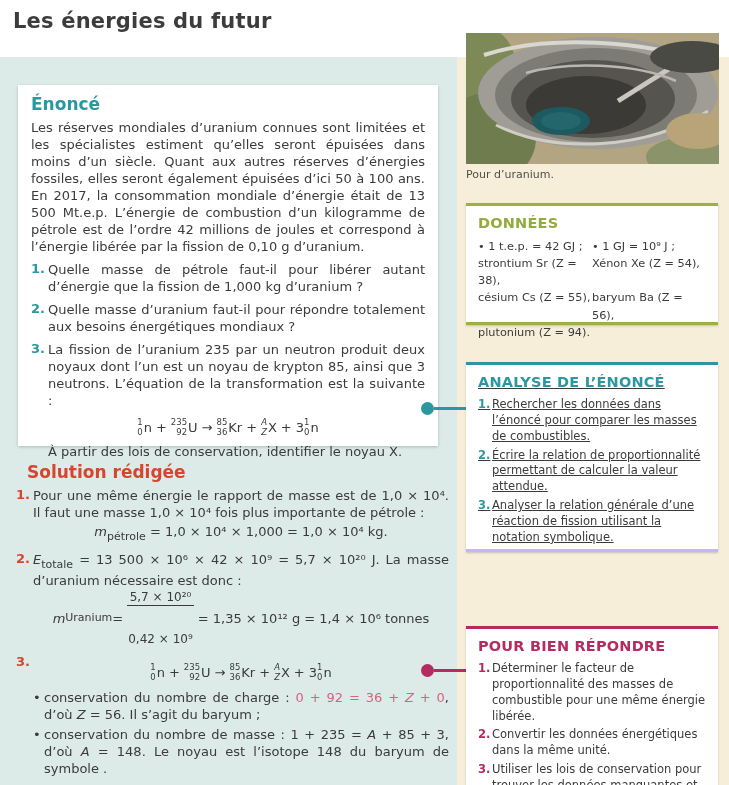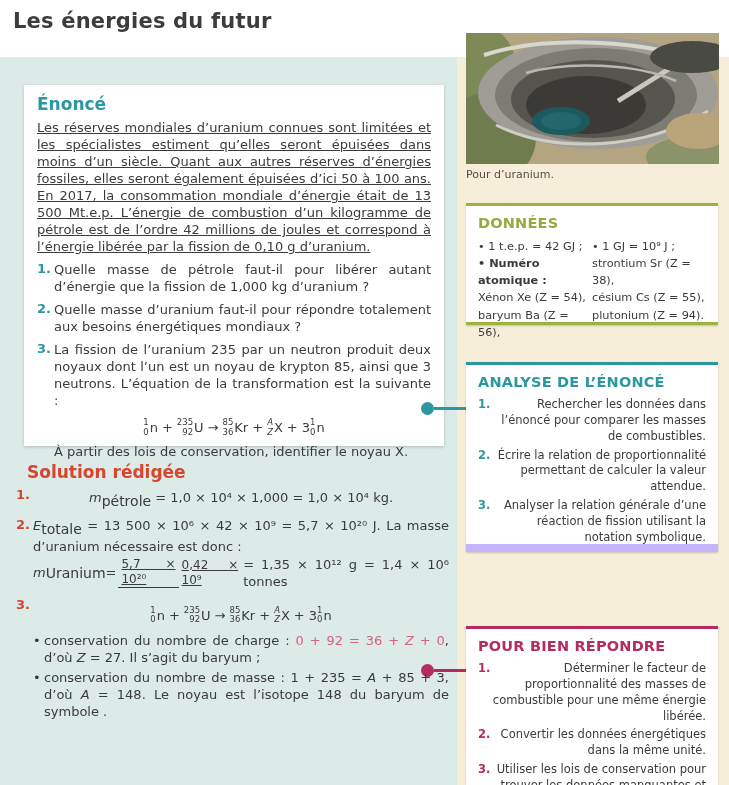--- a/index.html
+++ b/index.html
@@ -6,72 +6,72 @@
   html,body { width:729px; }
   .page {
     position:relative; width:729px; height:785px; background:#ffffff;
     font-family:"DejaVu Sans","Liberation Sans",sans-serif; color:#3b3b3b; overflow:hidden;
   }
   .bg-teal  { position:absolute; left:0;   top:57px; width:457px; height:728px; background:#dceae8; }
   .bg-cream { position:absolute; left:457px; top:57px; width:272px; height:728px; background:#f7eeda; }
   .title { position:absolute; left:13px; top:9px; font-size:21px; font-weight:bold; color:#3c3c3c; letter-spacing:.2px; }
 
   .enonce-box {
-    position:absolute; left:24px; top:85px; width:420px; height:361px; background:#fff;
+    position:absolute; left:18px; top:85px; width:420px; height:361px; background:#fff;
     box-shadow:0 1px 3px rgba(0,0,0,.2); padding:9px 13px 8px;
   }
   .h-teal { color:#2b98a0; font-size:17px; font-weight:bold; margin-bottom:5px; }
-  .body-text { font-size:13px; line-height:1.31; text-align:justify;text-decoration:underline; }
+  .body-text { font-size:13px; line-height:1.31; text-align:justify; }
   .q { display:flex; margin-top:6px; }
   .q .num { flex:0 0 17px; font-weight:bold; font-size:13px; }
   .num.teal { color:#2b98a0; }
   .q .txt { flex:1; font-size:13px; line-height:1.31; text-align:justify; }
   .concl { font-size:13px; margin-left:17px; margin-top:2px; }
 
   .equation { display:flex; justify-content:center; align-items:center; margin:9px 0 7px; font-size:13px; }
   .nuclide { display:inline-flex; align-items:center; }
   .stack { display:inline-flex; flex-direction:column; align-items:flex-end; font-size:8.5px; line-height:1.12; margin-right:1px; }
   .sym { font-size:13px; }
   .op { margin:0 4px; }
   .term { display:inline-flex; align-items:center; }
   .it { font-style:italic; }
 
   .solution { position:absolute; left:16px; top:462px; width:433px; }
   .h-red { color:#d6452e; font-size:17px; font-weight:bold; margin:0 0 4px 11px; }
   .sol-item { display:flex; margin-top:5px; }
   .sol-item > .num { flex:0 0 17px; font-weight:bold; font-size:13px; color:#d6452e; }
   .sol-item > .txt { flex:1; font-size:13px; line-height:1.31; text-align:justify; }
   .formula-line { text-align:center; margin:2px 0 2px; font-size:13px; }
-  sub.vsub { font-size:14px; }
-  .frac { display:inline-flex; flex-direction:row; align-items:center; vertical-align:middle; margin:0 2px; font-size:12px; line-height:1.25;text-decoration:underline; }
+  sub.vsub { font-size:11px; }
+  .frac { display:inline-flex; flex-direction:column; align-items:center; vertical-align:middle; margin:0 2px; font-size:12px; line-height:1.25; }
   .fnum { border-bottom:1px solid #3b3b3b; padding:0 3px; }
-  .fden { padding:0 3px; }
+  .fden { padding:0 3px;margin-top:26px; }
   .frac-line { display:flex; justify-content:center; align-items:center; margin:1px 0 2px; font-size:13px; }
   .pink { color:#d4647f; }
   .bullet { display:flex; margin-top:3px; }
   .bullet .bm { flex:0 0 11px; }
   .bullet .txt { flex:1; font-size:13px; line-height:1.31; text-align:justify; }
 
   .photo { position:absolute; left:466px; top:33px; width:253px; height:131px; }
   .photo svg { display:block; width:253px; height:131px; }
   .caption { position:absolute; left:466px; top:168px; font-size:11px; color:#514e49; }
 
   .side-box { position:absolute; left:466px; width:252px; background:#fff; padding:9px 12px 0; box-shadow:0 1px 2px rgba(0,0,0,.2); }
   .sb-title { font-size:14.5px; font-weight:bold; margin-bottom:7px; letter-spacing:.2px; }
   .sb-green   { top:203px; height:122px; border-top:3px solid #9cb23f; border-bottom:3px solid #9cb23f; }
   .sb-green .sb-title { color:#93ab3f; }
-  .sb-teal    { top:362px; height:190px; border-top:3px solid #2b98a0; border-bottom:8px solid #c4b5fd; }
+  .sb-teal    { top:362px; height:190px; border-top:3px solid #2b98a0; border-bottom:3px solid #c4b5fd;text-decoration:underline; }
   .sb-teal .sb-title { color:#2b98a0; }
   .sb-magenta { top:586px; height:189px; border-top:3px solid #b42a61; border-bottom:3px solid #b42a61;margin-top:40px; }
   .sb-magenta .sb-title { color:#b42a61; }
   .sb-item { display:flex; margin-top:3px; }
   .sb-item .num { flex:0 0 14px; font-weight:bold; font-size:11.5px; }
   .sb-teal .sb-item .num { color:#2b98a0; }
   .sb-magenta .sb-item .num { color:#b42a61; }
-  .sb-item .txt { flex:1; font-size:11.5px; line-height:1.38;text-align:right; }
+  .sb-item .txt { flex:1; font-size:11.5px; line-height:1.38; }
   .dn-grid { display:grid; grid-template-columns:114px 1fr; font-size:11.3px; line-height:1.52; }
   .dn-bold { font-weight:bold; }
 
   .connector { position:absolute; display:flex; align-items:center; }
   .connector .dot  { width:13px; height:13px; border-radius:50%; }
   .connector .line { flex:1; height:3px; }
   .conn-teal    { left:421px; top:402px; width:46px; }
   .conn-teal .dot, .conn-teal .line { background:#2b98a0; }
   .conn-magenta { left:421px; top:664px; width:46px; }
   .conn-magenta .dot, .conn-magenta .line { background:#b42a61; }
@@ -158,20 +158,21 @@
     <span class="dot"></span>
     <span class="line"></span>
   </div>
 
   <section class="solution">
     <h2 class="h-red">Solution rédigée</h2>
 
     <div class="sol-item">
       <span class="num">1.</span>
       <div class="txt">
+        <span>Pour une même énergie le rapport de masse est de 1,0 × 10⁴. Il faut une masse 1,0 × 10⁴ fois plus importante de pétrole :</span>
         <div class="formula-line"><span class="it">m</span><sub class="vsub">pétrole</sub><span> = 1,0 × 10⁴ × 1,000 = 1,0 × 10⁴ kg.</span></div>
       </div>
     </div>
 
     <div class="sol-item">
       <span class="num">2.</span>
       <div class="txt">
         <div><span class="it">E</span><sub class="vsub">totale</sub><span> = 13 500 × 10⁶ × 42 × 10⁹ = 5,7 × 10²⁰ J. La masse d’uranium nécessaire est donc :</span></div>
         <div class="frac-line">
           <span class="it">m</span>
@@ -230,21 +231,21 @@
                   <span>1</span>
                   <span>0</span>
                 </span>
                 <span class="sym">n</span>
               </span>
             </span>
         </div>
 
         <div class="bullet">
           <span class="bm">•</span>
-          <span class="txt"><span>conservation du nombre de charge : </span><span class="pink">0 + 92 = 36 + </span><span class="pink it">Z</span><span class="pink"> + 0</span><span>, d’où </span><span class="it">Z</span><span> = 27. Il s’agit du baryum ;</span></span>
+          <span class="txt"><span>conservation du nombre de charge : </span><span class="pink">0 + 92 = 36 + </span><span class="pink it">Z</span><span class="pink"> + 0</span><span>, d’où </span><span class="it">Z</span><span> = 56. Il s’agit du baryum ;</span></span>
         </div>
 
         <div class="bullet">
           <span class="bm">•</span>
           <span class="txt"><span>conservation du nombre de masse : 1 + 235 = </span><span class="it">A</span><span> + 85 + 3, d’où </span><span class="it">A</span><span> = 148. Le noyau est l’isotope 148 du baryum de symbole </span><span>.</span></span>
         </div>
       </div>
     </div>
   </section>
 
@@ -268,21 +269,20 @@
       <ellipse cx="95" cy="88" rx="20" ry="9" fill="#23666c"></ellipse>
     </svg>
   </div>
   <div class="caption">Pour d’uranium.</div>
 
   <section class="side-box sb-green">
     <h3 class="sb-title">DONNÉES</h3>
     <div class="dn-grid">
       <span>• 1 t.e.p. = 42 GJ ;</span>
         <span>• 1 GJ = 10⁹ J ;</span>
-      <span class="dn-bold">• Numéro atomique :</span>
         <span>strontium Sr (Z = 38),</span>
       <span>Xénon Xe (Z = 54),</span>
         <span>césium Cs (Z = 55),</span>
       <span>baryum Ba (Z = 56),</span>
         <span>plutonium (Z = 94).</span>
     </div>
   </section>
 
   <section class="side-box sb-teal">
     <h3 class="sb-title">ANALYSE DE L’ÉNONCÉ</h3>

